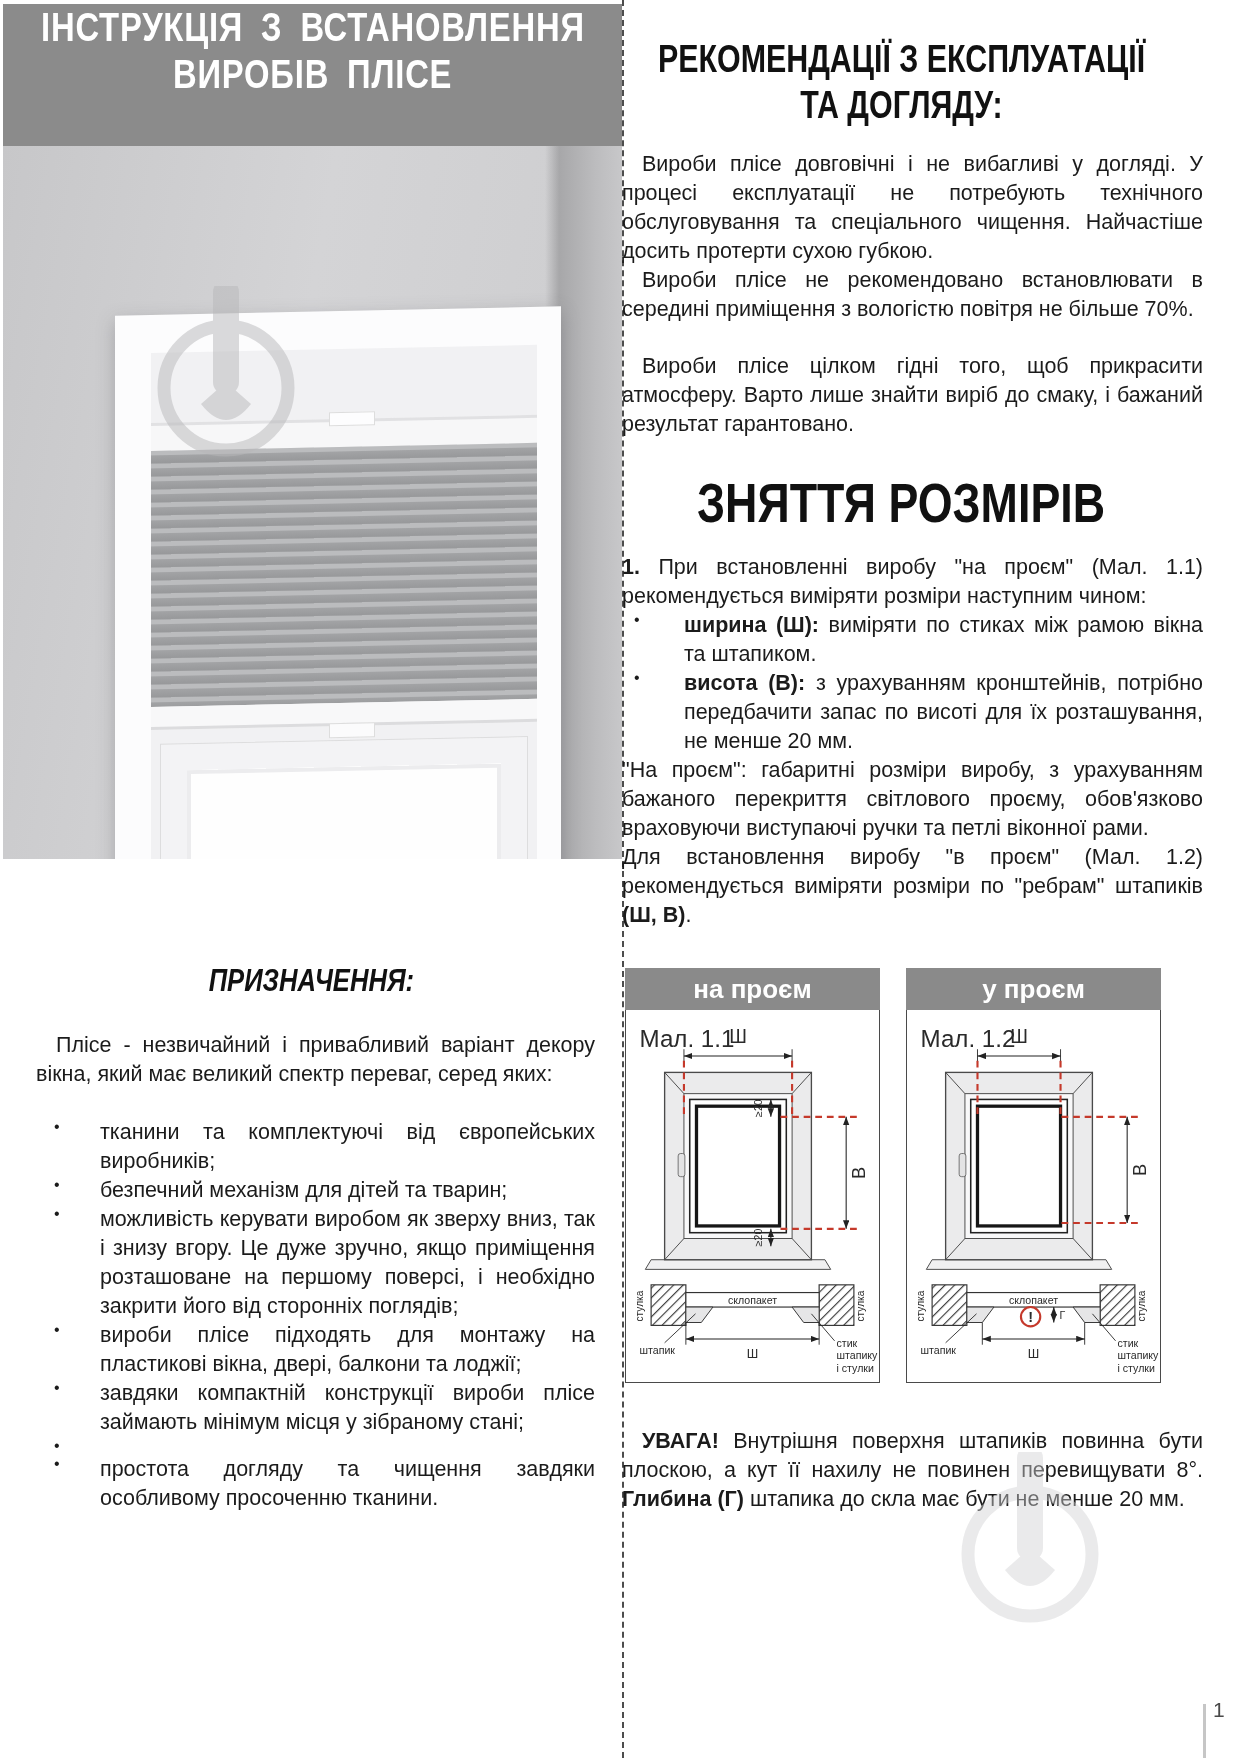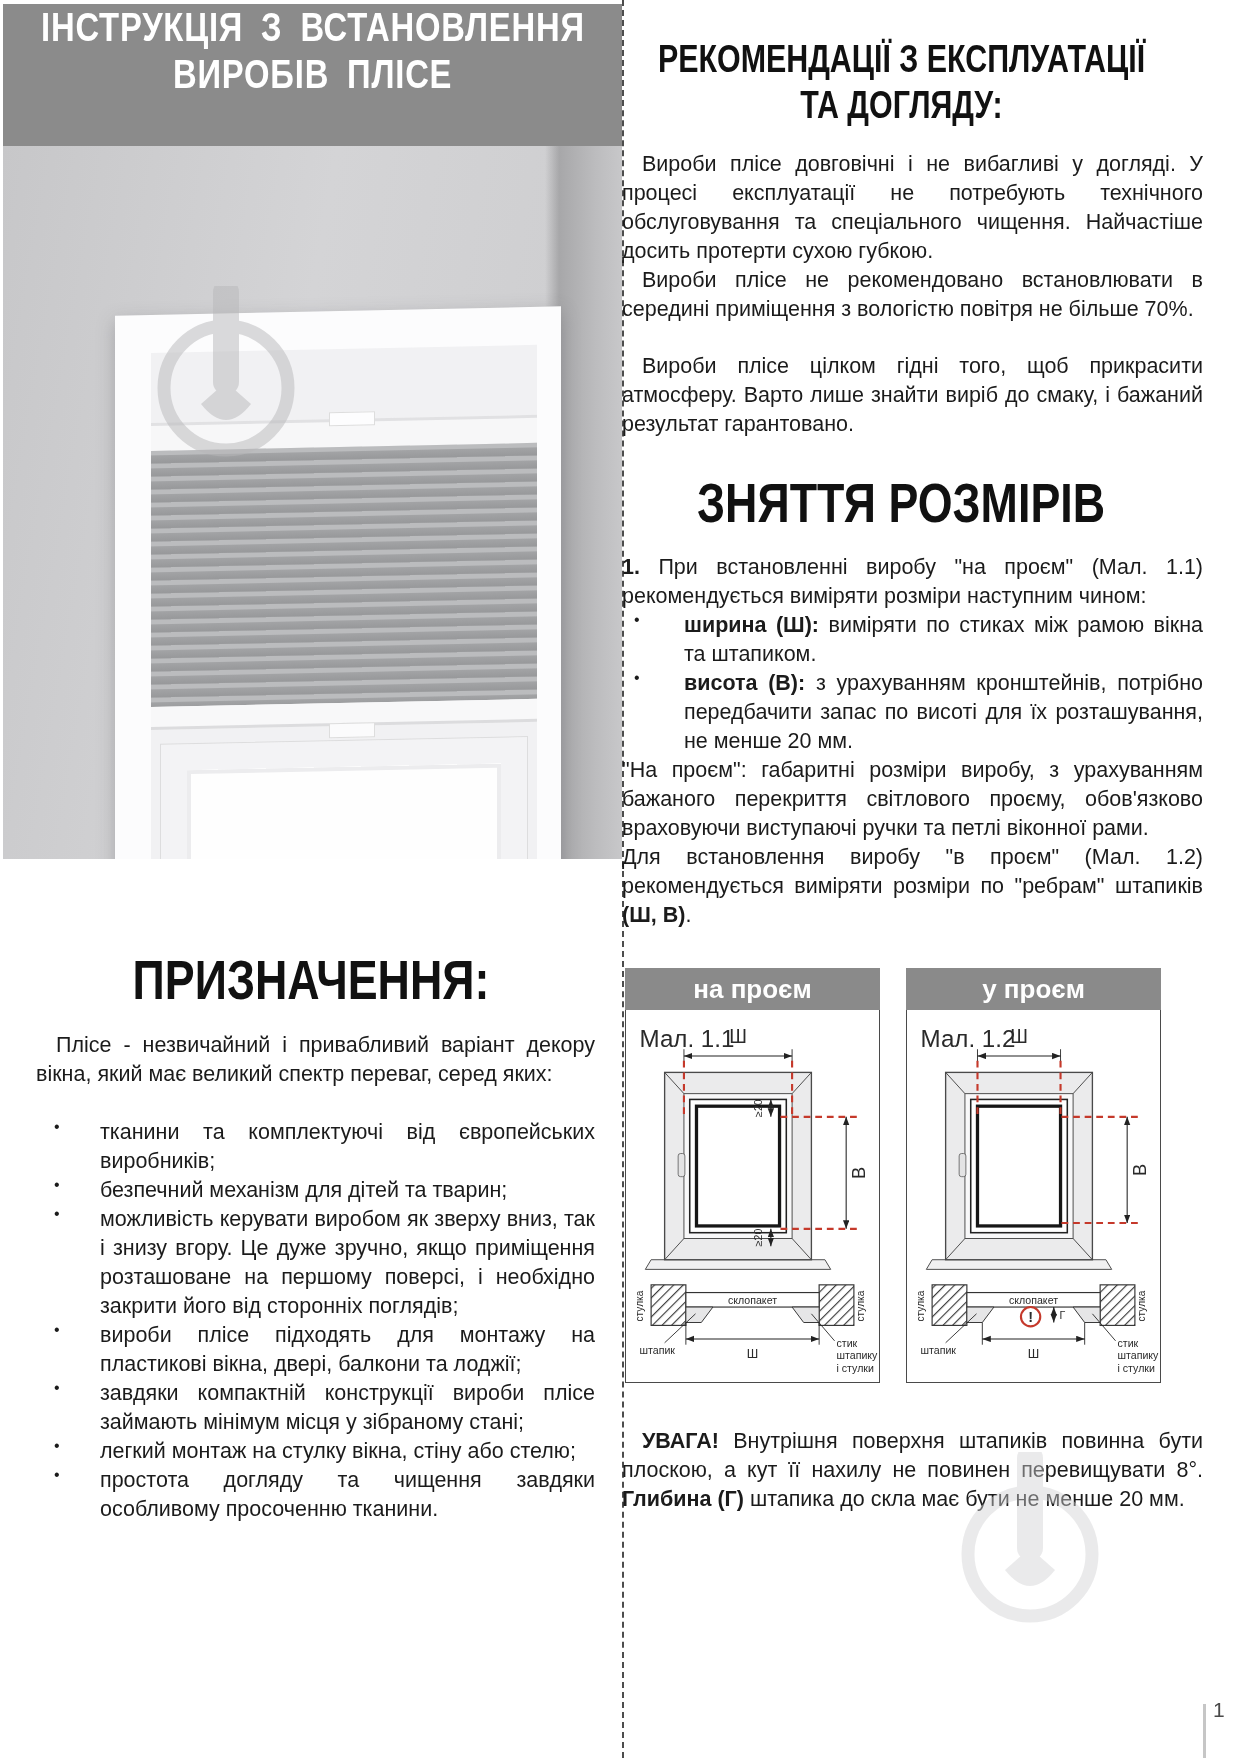--- a/index.html
+++ b/index.html
@@ -30,21 +30,21 @@
   .blind{position:absolute;left:0;right:0;top:98px;height:256px;
        background:repeating-linear-gradient(180deg,#bbbcbe 0px,#bbbcbe 4px,#a2a3a5 5px,#98999b 12px,#aeafb1 13px);}
   .rail{position:absolute;left:0;right:0;top:354px;height:20px;background:#f8f8f9;border-bottom:3px solid #dcdcde;}
   .rail .tab{position:absolute;left:46%;top:20px;width:44px;height:13px;background:#fbfbfc;border:1px solid #ddd;}
   .sash{position:absolute;left:10px;right:10px;top:392px;bottom:0;background:#ffffff;
        border:26px solid #f3f3f5;outline:1px solid #ddddde;}
   .glass{position:absolute;inset:0;background:#fefefe;box-shadow:inset 0 0 0 4px #ececee;}
   .wm{position:absolute;opacity:.5;}
   
   .h-center{text-align:center;}
-  .purpose-h{margin-top:96px;font-size:56px;line-height:50px;color:#111;}
+  .purpose-h{margin-top:96px;font-size:32px;line-height:50px;color:#111;font-style:italic;}
   .body-t{font-size:21.5px;line-height:29px;text-align:justify;}
   .lc-pad{padding-left:36px;padding-right:27px;}
   .rc-pad{padding-left:31px;padding-right:9px;}
   .indent{text-indent:20px;}
   .brow{display:flex;}
   .brow .dot{flex:0 0 46px;padding-left:18px;}
   .brow .txt{flex:1;text-align:justify;}
   .rbrow .dot{flex:0 0 50px;padding-left:12px;}
   .r-head{margin-top:36px;font-size:38px;line-height:46px;color:#111;}
   .sizes-h{margin-top:40px;font-size:56px;line-height:48px;color:#111;}
@@ -124,21 +124,20 @@
       <div class="brow">
         <span class="dot">•</span>
         <span class="txt body-t">вироби плісе підходять для монтажу на пластикові вікна, двері, балкони та лоджії;</span>
         </div>
       <div class="brow">
         <span class="dot">•</span>
         <span class="txt body-t">завдяки компактній конструкції вироби плісе займають мінімум місця у зібраному стані;</span>
         </div>
       <div class="brow">
         <span class="dot">•</span>
-        <span class="txt body-t">легкий монтаж на стулку вікна, стіну або стелю;</span>
         </div>
       <div class="brow">
         <span class="dot">•</span>
         <span class="txt body-t">простота догляду та чищення завдяки особливому просоченню тканини.</span>
         </div>
     </div>
   </div>
 
   <div class="divider"></div>
 

